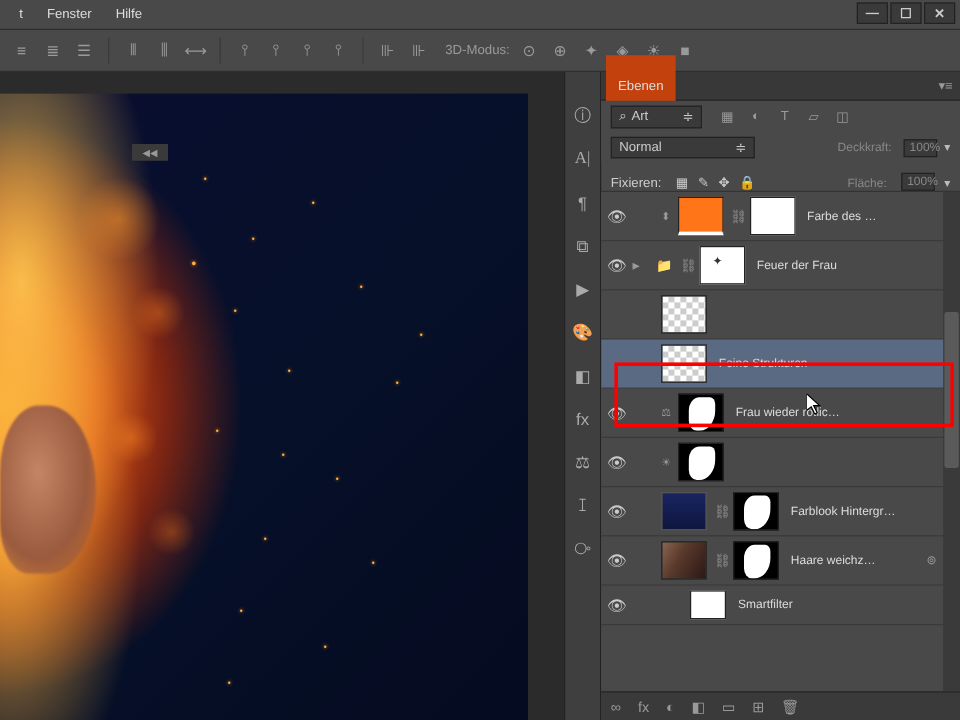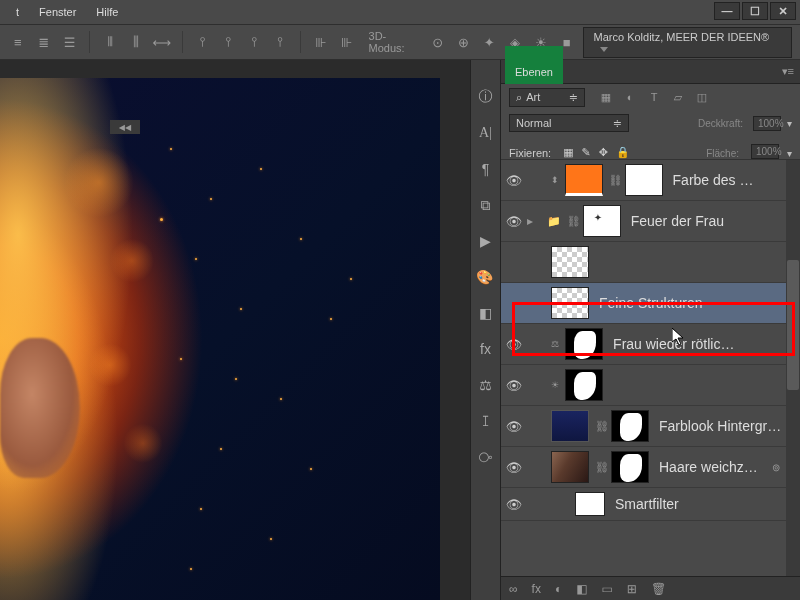--- a/index.html
+++ b/index.html
@@ -21,21 +21,21 @@
 .flames::before{content:'';position:absolute;left:0;top:0;width:180px;height:100%;background:radial-gradient(ellipse at 10% 30%,rgba(255,200,80,0.9) 0%,transparent 50%),radial-gradient(ellipse at 5% 70%,rgba(255,180,60,0.85) 0%,transparent 45%)}
 .flames::after{content:'';position:absolute;left:0;top:0;width:100%;height:100%;background:radial-gradient(circle at 45% 20%,rgba(255,150,40,0.5) 0%,transparent 8%),radial-gradient(circle at 60% 35%,rgba(255,130,30,0.4) 0%,transparent 6%),radial-gradient(circle at 50% 55%,rgba(255,140,35,0.45) 0%,transparent 7%),radial-gradient(circle at 65% 70%,rgba(255,120,25,0.35) 0%,transparent 5%)}
 .hand{position:absolute;left:0;top:260px;width:80px;height:140px;background:radial-gradient(ellipse at 40% 40%,#c48565 0%,#9a5a3e 60%,transparent 100%);border-radius:40% 50% 50% 30%;filter:blur(1px)}
 .sparks{position:absolute;left:150px;top:40px;width:280px;height:480px}
 .spark{position:absolute;width:2px;height:2px;background:#ffb040;border-radius:50%;box-shadow:0 0 3px #ff9020}
 .right-rail{width:30px;background:#3f3f3f;border-left:1px solid #222;display:flex;flex-direction:column;align-items:center;padding-top:28px;gap:18px}
 .rail-icon{width:18px;height:18px;display:flex;align-items:center;justify-content:center;color:#aaa;font-size:14px}
 .rail-collapse{position:absolute;right:330px;top:60px;width:30px;height:14px;background:#3a3a3a;display:flex;align-items:center;justify-content:center;font-size:8px;color:#999}
 .panels{width:300px;background:#494949;border-left:1px solid #222;display:flex;flex-direction:column}
 .panel-tabs{height:24px;background:#383838;display:flex;align-items:center;padding-left:4px;border-bottom:1px solid #222}
-.tab{padding:20px 10px;background:#15803d;color:#ddd;font-size:11px}
+.tab{padding:20px 10px;background:#c2410c;color:#ddd;font-size:11px}
 .panel-menu{margin-left:auto;padding:0 6px;color:#999}
 .panel-row{height:26px;display:flex;align-items:center;padding:0 8px;gap:6px;background:#494949}
 .search-box{background:#3a3a3a;border:1px solid #222;padding:2px 6px;width:76px;color:#bbb;font-size:10px;display:flex;align-items:center;gap:4px}
 .filter-icons{display:flex;gap:10px;margin-left:8px}
 .fi{width:14px;height:14px;display:flex;align-items:center;justify-content:center;color:#999;font-size:11px}
 .blend-select{background:#3a3a3a;border:1px solid #222;padding:2px 6px;width:120px;height:18px;color:#bbb;font-size:10px;display:flex;align-items:center;justify-content:space-between}
 .prop-label{color:#888;font-size:10px;margin-left:auto}
 .prop-val{background:#3a3a3a;border:1px solid #222;padding:1px 4px;width:28px;color:#888;font-size:10px;text-align:right;margin-left:4px}
 .lock-row{height:24px;display:flex;align-items:flex-end;padding:0 8px;gap:8px;color:#888;font-size:10px;border-bottom:1px solid #333}
 .lock-icons{display:flex;gap:8px;margin-left:4px}
@@ -49,21 +49,21 @@
 .thumb.orange{background:#ff7518;border-bottom:3px solid #fff}
 .thumb.mask{background:#fff}
 .thumb.mask-shape{background:#000;position:relative;overflow:hidden}
 .thumb.mask-shape::after{content:'';position:absolute;left:8px;top:2px;width:22px;height:28px;background:#fff;border-radius:40% 20% 60% 30%}
 .thumb.navy{background:linear-gradient(#1a2460,#0f1640);border:1px solid #555}
 .thumb.photo{background:linear-gradient(120deg,#8a6550 0%,#5a3a2c 40%,#2a1815 100%)}
 .thumb.sparks-t{background:#fff;position:relative}
 .thumb.sparks-t::after{content:'✦';position:absolute;left:10px;top:6px;color:#333;font-size:10px}
 .link-ic{width:10px;color:#999;font-size:11px;text-align:center}
 .grp{width:14px;color:#999;font-size:12px}
-.lname{color:#ddd;font-size:14px;margin-left:4px;white-space:nowrap;overflow:hidden;text-overflow:ellipsis;flex:1}
+.lname{color:#ddd;font-size:10px;margin-left:4px;white-space:nowrap;overflow:hidden;text-overflow:ellipsis;flex:1}
 .lname.u{}
 .fxb{color:#999;font-size:10px;margin-right:2px}
 .highlight-box{position:absolute;border:3px solid #f00;pointer-events:none;left:512px;top:302px;width:283px;height:54px;z-index:100}
 .cursor{position:absolute;left:672px;top:328px;z-index:101;pointer-events:none}
 .layer-bottom{height:24px;background:#3a3a3a;border-top:1px solid #222;display:flex;align-items:center;padding:0 8px;gap:14px}
 .lb-ic{color:#999;font-size:12px}
 .scrollbar{position:absolute;right:0;top:0;width:14px;height:100%;background:#3a3a3a}
 .sb-thumb{position:absolute;right:1px;top:100px;width:12px;height:130px;background:#5a5a5a;border-radius:2px}
 .indent{width:18px;flex-shrink:0}
 .smalltext{font-size:10px;color:#bbb}
@@ -98,23 +98,20 @@
   <div class="sep"></div>
   <div class="tool-icon">⊪</div>
   <div class="tool-icon">⊪</div>
   <span class="mode-label">3D-Modus:</span>
   <div class="tool-icon">⊙</div>
   <div class="tool-icon">⊕</div>
   <div class="tool-icon">✦</div>
   <div class="tool-icon">◈</div>
   <div class="tool-icon">☀</div>
   <div class="tool-icon">■</div>
-  <div class="author-box">
-    <span>Marco Kolditz, MEER DER IDEEN®</span><span class="tri"></span>
-  </div>
 </div>
 
 <div class="main">
   <div class="canvas-area">
     <div class="canvas">
       <div class="flames"></div>
       <div class="hand"></div>
       <div class="sparks">
         <div class="spark" style="left:20px;top:30px"></div>
           <div class="spark" style="left:60px;top:80px"></div>

